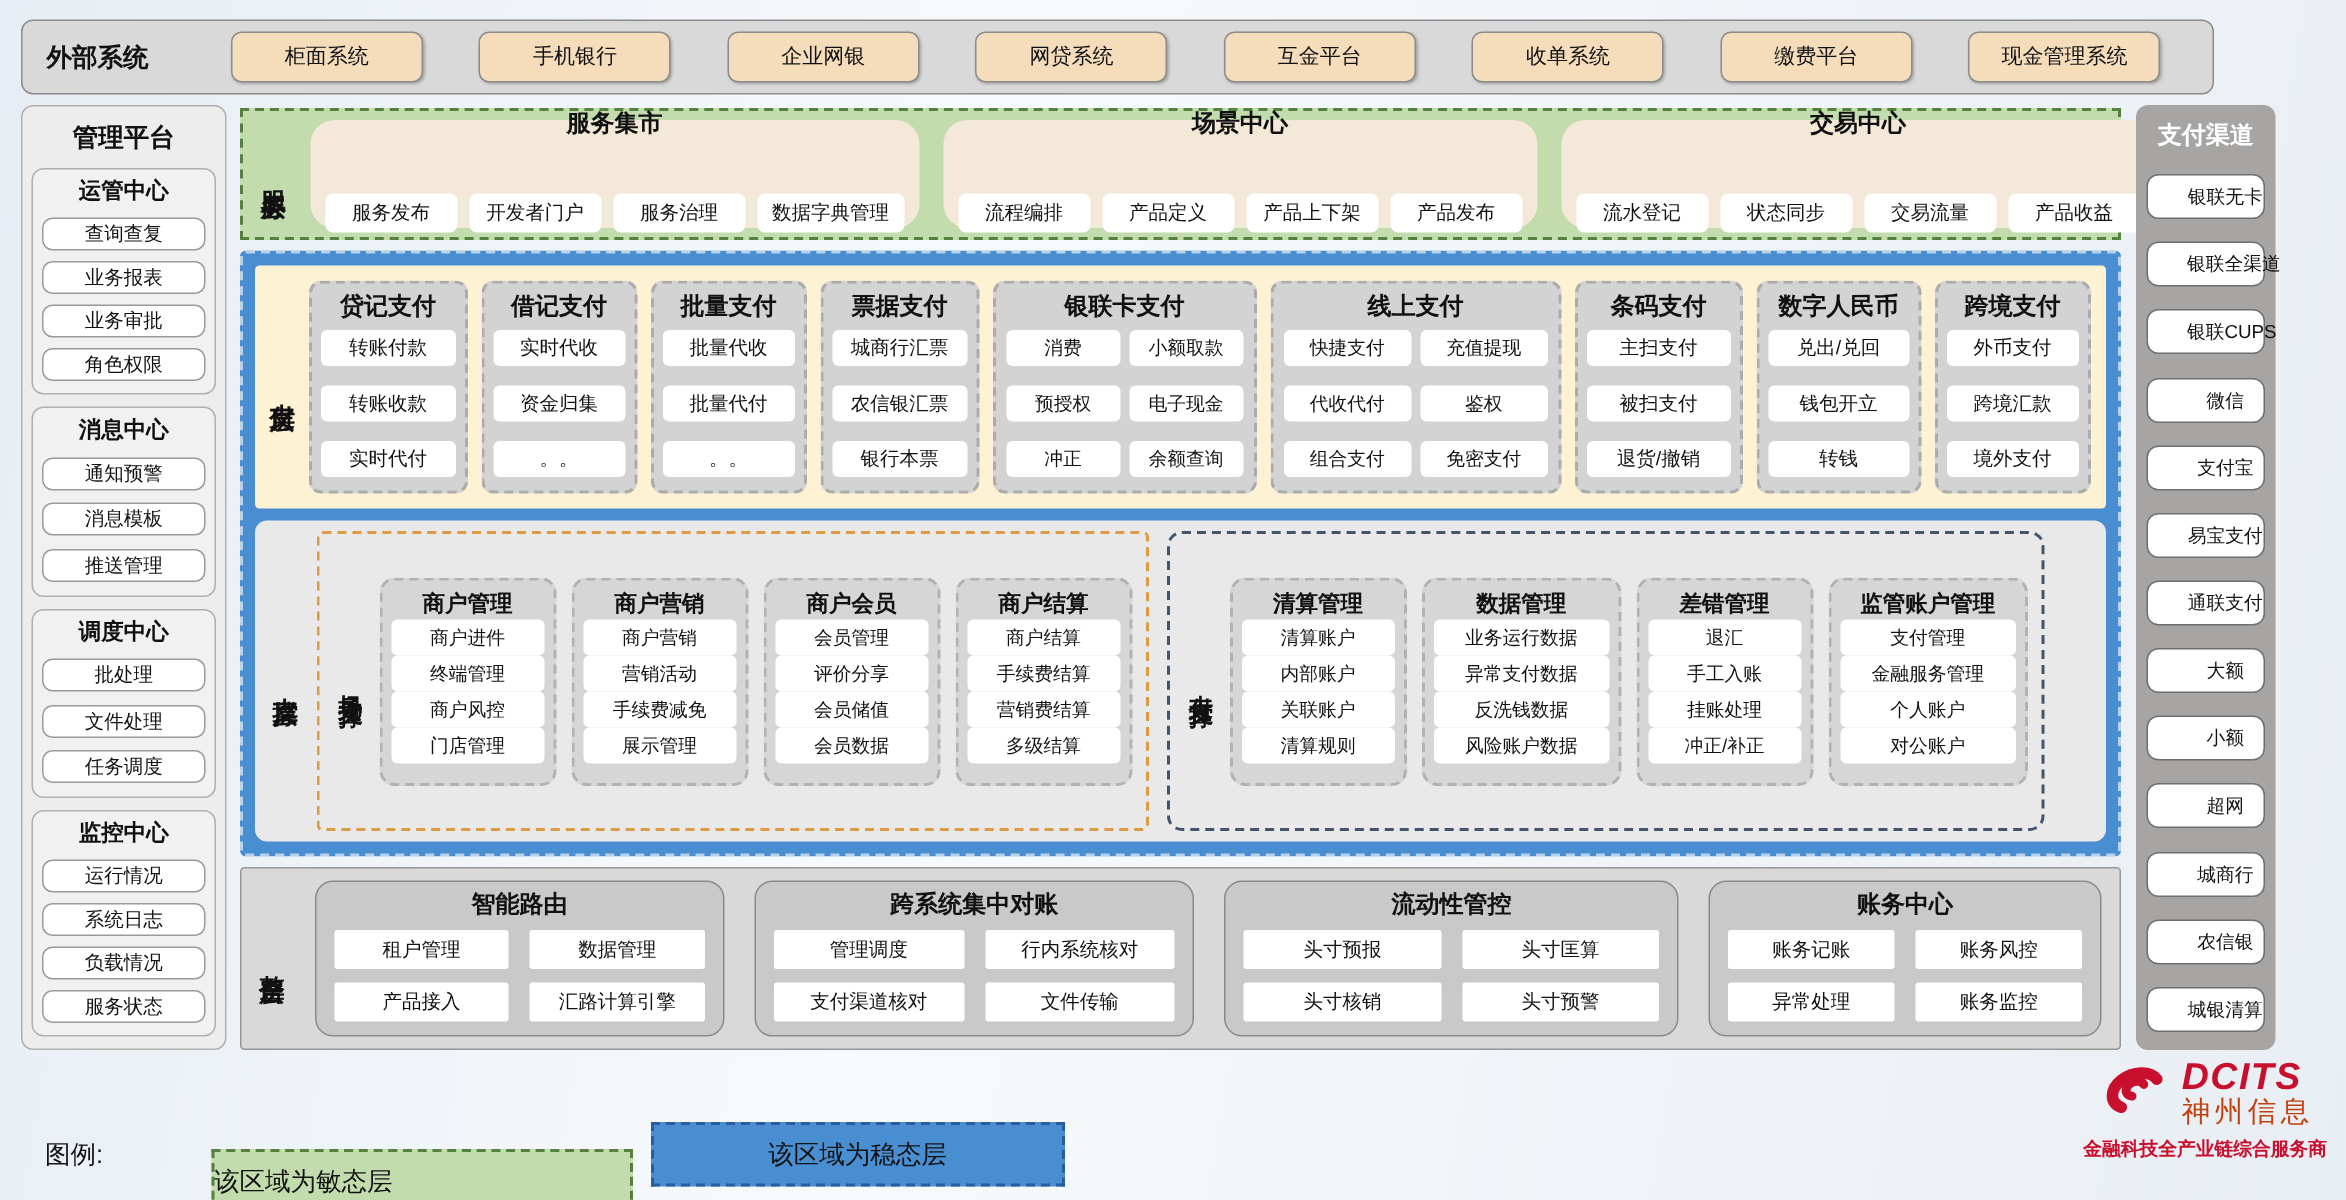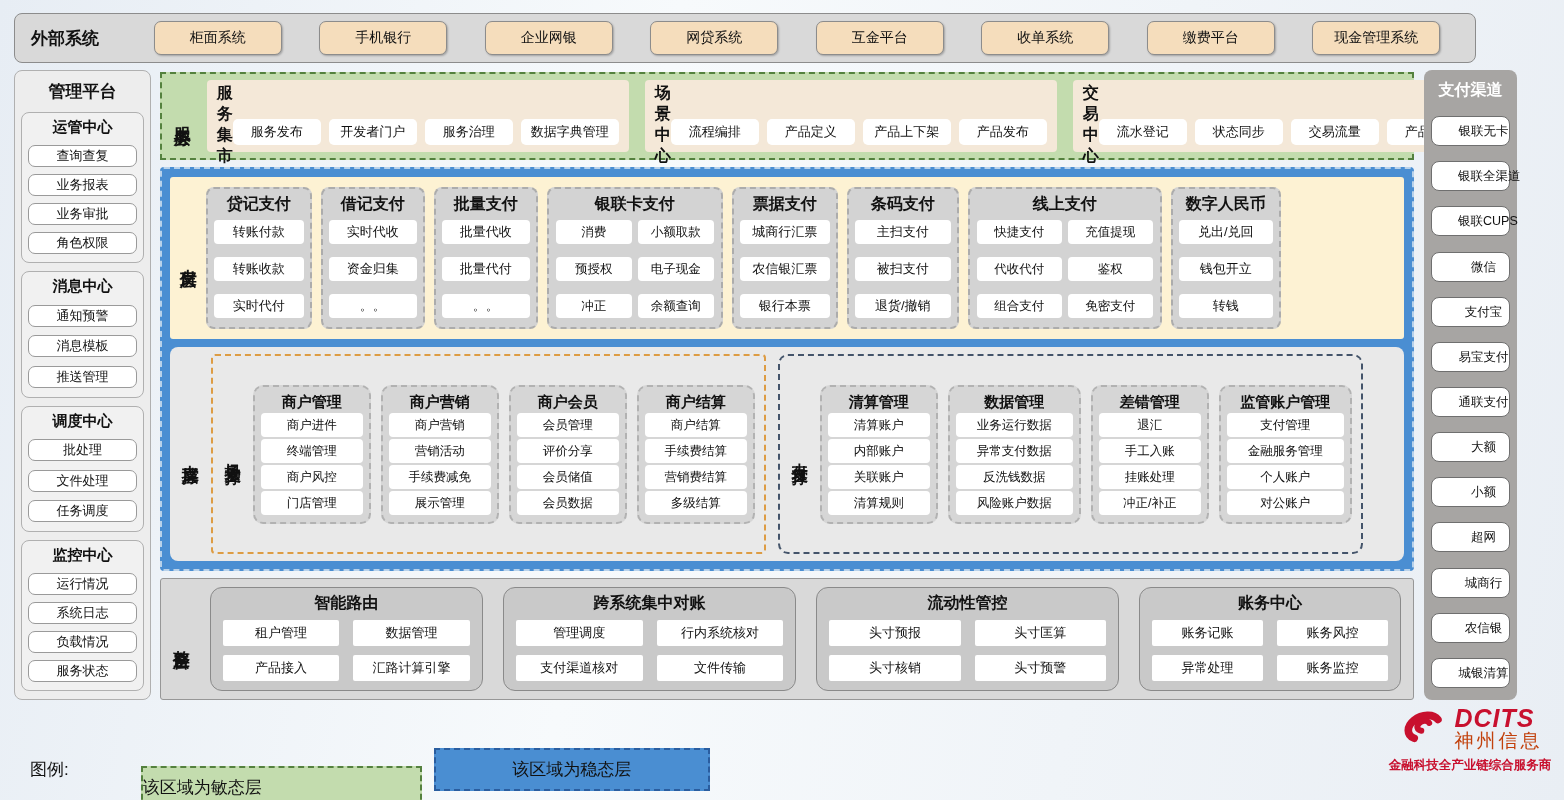--- a/index.html
+++ b/index.html
@@ -34,22 +34,22 @@
     display:flex; align-items:center; justify-content:center; font-size:13px; }
 
   
   .v-label { writing-mode:vertical-rl; text-orientation:upright; font-weight:bold;
     font-size:17px; letter-spacing:2px; line-height:1.1; flex:0 0 auto; }
 
   
   .service-band { position:absolute; left:160px; top:72px; width:1254px; height:88px;
     background:#c3dcae; border:2px dashed #54813e;
     display:flex; align-items:center; padding:0 8px 0 10px; gap:16px; }
-  .svc-panel { background:#f4e8d8; border-radius:4px; height:72px; padding:3px 10px 0;
-    display:flex; flex-direction:row;justify-content:center; }
+  .svc-panel { background:#f4e8d8; border-radius:16px; height:72px; padding:3px 10px 0;
+    display:flex; flex-direction:column;justify-content:center; }
   .svc-panel.p1 { flex:358 0 0; } .svc-panel.p2 { flex:420 0 0; } .svc-panel.p3 { flex:386 0 0; }
   .svc-title { text-align:center; font-weight:bold; font-size:16px; }
   .svc-items { display:flex; justify-content:space-around; align-items:center; flex:1; padding-bottom:8px; gap:8px; }
   .svc-btn { background:#fff; border-radius:5px; min-width:88px; padding:0 10px; height:26px;
     line-height:26px; text-align:center; font-size:13px; white-space:nowrap;margin-top:36px; }
 
   
   .stable-wrap { position:absolute; left:160px; top:167px; width:1254px; height:404px;
     background:#4a8ed2; border:2px dashed #b9d2ea; border-radius:4px;
     padding:8px; display:flex; flex-direction:column; gap:8px; }
@@ -74,21 +74,21 @@
     display:flex; align-items:center; padding:0 8px 0 10px; gap:12px; }
   .sup-group { height:200px; display:flex; align-items:center; padding:0 9px; gap:10px; }
   .sup-group.scene { border:2px dashed #dd9c44; border-radius:4px; }
   .sup-group.paysup { border:2px dashed #44546a; border-radius:10px; }
   .sup-glabel { writing-mode:vertical-rl; text-orientation:upright; font-weight:bold;
     font-size:16px; letter-spacing:2px; }
   .sup-col { background:#d6d6d6; border:2px dashed #b2b2b2; border-radius:10px; height:139px;
     padding:4px 6px 7px; display:flex; flex-direction:column; flex:0 0 auto; width:118px; }
   .sup-col.wide { width:133px; }
   .sup-title { text-align:center; font-weight:bold; font-size:15px; margin:2px 0 1px; white-space:nowrap; }
-  .sup-items { flex:1; display:flex; flex-direction:column; justify-content:space-between; }
+  .sup-items { flex:1; display:flex; flex-direction:column; justify-content:flex-start; }
   .sup-btn { background:#fff; border-radius:4px; height:24px; line-height:24px;
     text-align:center; font-size:12.5px; white-space:nowrap; }
 
   
   .integration-band { position:absolute; left:160px; top:578px; width:1254px; height:122px;
     background:#d9d9d9; border:1px solid #979797; border-radius:3px;
     display:flex; align-items:center; padding:0 12px 0 10px; gap:20px; }
   .int-panel { background:#c9c9c9; border:1px solid #8a8a8a; border-radius:12px; height:104px;
     padding:3px 12px 8px; display:flex; flex-direction:column; }
   .int-panel.i1{flex:268 0 0;} .int-panel.i2{flex:290 0 0;} .int-panel.i3{flex:300 0 0;} .int-panel.i4{flex:256 0 0;}
@@ -233,64 +233,72 @@
           </div>
       </div>
       <div class="pay-col c3">
         <div class="pay-title">批量支付</div>
         <div class="pay-items">
             <div class="pay-btn">批量代收</div>
             <div class="pay-btn">批量代付</div>
             <div class="pay-btn">。。</div>
           </div>
       </div>
+      <div class="pay-col c5">
+        <div class="pay-title">票据支付</div>
+        <div class="pay-items">
+            <div class="pay-btn">城商行汇票</div>
+            <div class="pay-btn">农信银汇票</div>
+            <div class="pay-btn">银行本票</div>
+          </div>
+      </div>
       <div class="pay-col c4 w2">
         <div class="pay-title">银联卡支付</div>
         <div class="pay-items">
             <div class="pay-btn">消费</div>
             <div class="pay-btn">小额取款</div>
             <div class="pay-btn">预授权</div>
             <div class="pay-btn">电子现金</div>
             <div class="pay-btn">冲正</div>
             <div class="pay-btn">余额查询</div>
           </div>
       </div>
-      <div class="pay-col c5">
-        <div class="pay-title">票据支付</div>
-        <div class="pay-items">
-            <div class="pay-btn">城商行汇票</div>
-            <div class="pay-btn">农信银汇票</div>
-            <div class="pay-btn">银行本票</div>
-          </div>
-      </div>
-      <div class="pay-col c7">
-        <div class="pay-title">条码支付</div>
-        <div class="pay-items">
-            <div class="pay-btn">主扫支付</div>
-            <div class="pay-btn">被扫支付</div>
-            <div class="pay-btn">退货/撤销</div>
-          </div>
-      </div>
       <div class="pay-col c6 w2">
         <div class="pay-title">线上支付</div>
         <div class="pay-items">
             <div class="pay-btn">快捷支付</div>
             <div class="pay-btn">充值提现</div>
             <div class="pay-btn">代收代付</div>
             <div class="pay-btn">鉴权</div>
             <div class="pay-btn">组合支付</div>
             <div class="pay-btn">免密支付</div>
           </div>
       </div>
+      <div class="pay-col c7">
+        <div class="pay-title">条码支付</div>
+        <div class="pay-items">
+            <div class="pay-btn">主扫支付</div>
+            <div class="pay-btn">被扫支付</div>
+            <div class="pay-btn">退货/撤销</div>
+          </div>
+      </div>
       <div class="pay-col c8">
         <div class="pay-title">数字人民币</div>
         <div class="pay-items">
             <div class="pay-btn">兑出/兑回</div>
             <div class="pay-btn">钱包开立</div>
             <div class="pay-btn">转钱</div>
+          </div>
+      </div>
+      <div class="pay-col c9">
+        <div class="pay-title">跨境支付</div>
+        <div class="pay-items">
+            <div class="pay-btn">外币支付</div>
+            <div class="pay-btn">跨境汇款</div>
+            <div class="pay-btn">境外支付</div>
           </div>
       </div>
     </div>
 
     <div class="support-band">
       <div class="v-label">支撑层</div>
 
       <div class="sup-group scene">
         <div class="sup-glabel">场景支撑</div>
         <div class="sup-col">

